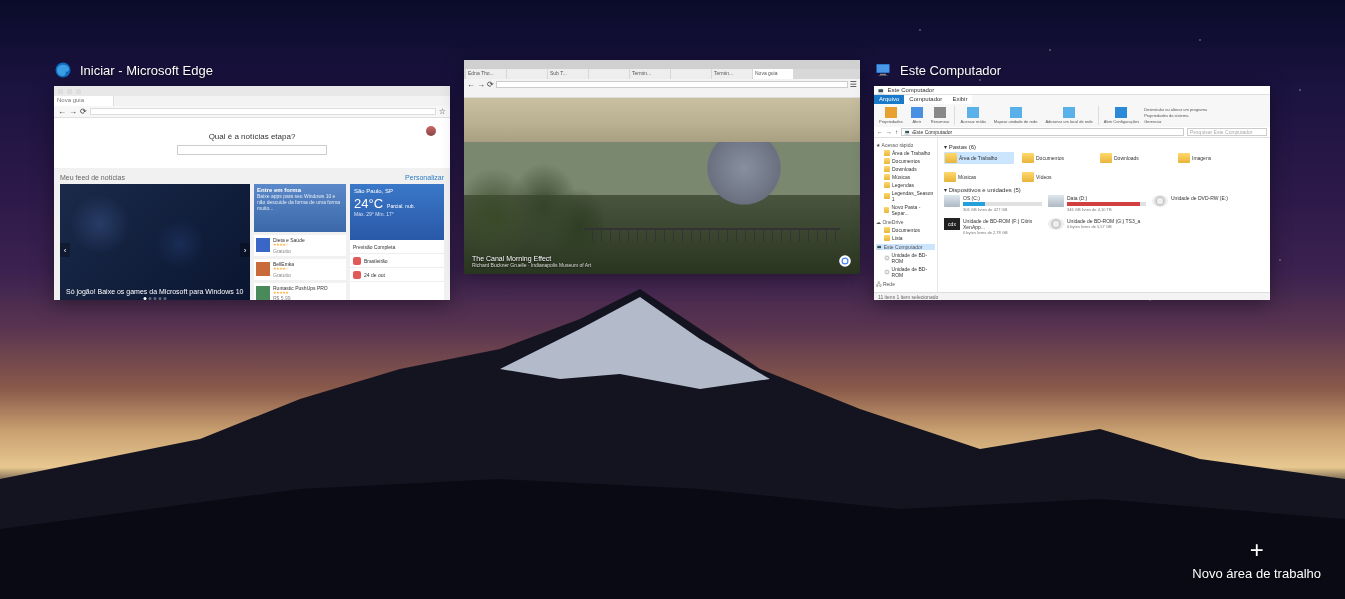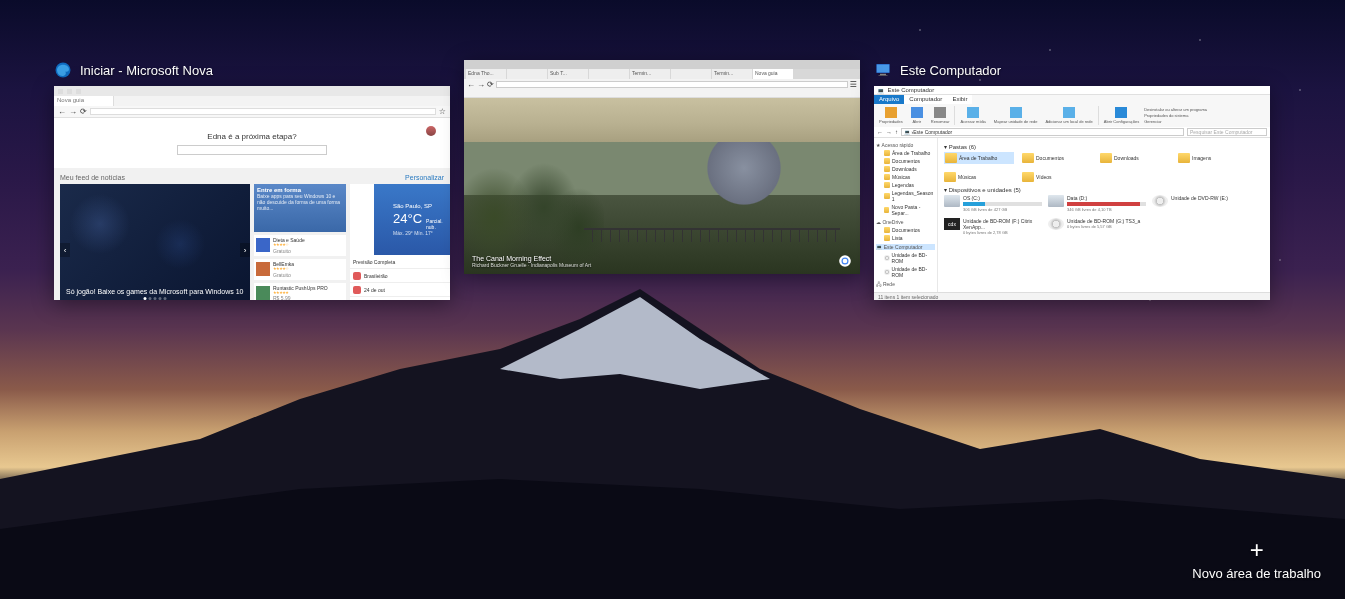--- a/index.html
+++ b/index.html
@@ -102,21 +102,21 @@
   .edge .big .arrow.l{left:0;} .edge .big .arrow.r{right:0;}
   .edge .mid{flex:0 0 92px;display:flex;flex-direction:column;gap:3px;}
   .edge .mid .top{flex:0 0 48px;background:linear-gradient(#5a88c8,#3a68a8);color:#fff;padding:3px;position:relative;}
   .edge .mid .top .mt{font-size:6px;font-weight:600;}
   .edge .mid .top .ms{font-size:5px;opacity:.85;}
   .edge .mid .item{flex:1;background:#fff;display:flex;gap:3px;padding:2px;align-items:center;}
   .edge .mid .item .th{width:14px;height:14px;}
   .edge .mid .item .tx{flex:1;font-size:5px;line-height:1.2;}
   .edge .mid .item .stars{position:static;background:none;color:#f90;font-size:4px;letter-spacing:-.5px;}
   .edge .right{flex:1;background:#fff;display:flex;flex-direction:column;}
-  .edge .weather{flex:0 0 56px;background:linear-gradient(#3a78c8,#2a58a8);color:#fff;padding:19px;margin-left:24px;}
+  .edge .weather{flex:0 0 56px;background:linear-gradient(#3a78c8,#2a58a8);color:#fff;padding:4px;}
   .edge .weather .city{font-size:6px;}
   .edge .weather .temp{font-size:13px;font-weight:300;margin-top:2px;}
   .edge .weather .hl{font-size:5px;opacity:.8;}
   .edge .right .row{height:14px;border-bottom:1px solid #eee;display:flex;align-items:center;padding:0 3px;gap:3px;font-size:5px;}
 
   
   .chrome .top{height:9px;background:#d0d0d0;}
   .chrome .ctabs{height:10px;background:#d8d8d8;display:flex;gap:1px;padding-left:2px;}
   .chrome .ctabs .ct{width:40px;background:#eee;font-size:5px;padding:1px 2px;color:#555;overflow:hidden;white-space:nowrap;}
   .chrome .ctabs .ct.active{background:#fff;}
@@ -206,40 +206,40 @@
 <div class="tasks">
 
   <div class="task-card">
     <div class="task-header">
       <span class="icon">
         <svg viewBox="0 0 24 24" width="18" height="18">
             <circle cx="12" cy="12" r="10" fill="#0f6bc0"></circle>
             <path d="M4,12c0-4 4-7 8-7c5,0 8,3 8,6c0,3-3,4-5,3c2,3 0,6-4,6C7,20 4,16 4,12" fill="#3ba0e6"></path>
           </svg>
       </span>
-      <span>Iniciar - Microsoft Nova</span>
+      <span>Iniciar - Microsoft Edge</span>
     </div>
     <div class="thumb edge">
       <div class="titlebar">
           <div class="t-btn"></div>
           <div class="t-btn"></div>
           <div class="t-btn"></div>
         </div>
       <div class="tabs">
           <div class="tab">Nova guia</div>
         </div>
       <div class="addr">
           <span>←</span>
           <span>→</span>
           <span>⟳</span>
           <div class="box"></div>
           <span>☆</span>
         </div>
       <div class="hero">
-        <div class="q">Edna é a próxima etapa?</div>
+        <div class="q">Qual é a notícias etapa?</div>
         <div class="search"></div>
         <div class="avatar"></div>
       </div>
       <div class="feed">
         <div style="display:flex;justify-content:space-between;">
           <div class="feed-title">Meu feed de notícias</div>
           <div class="feed-title" style="color:#2a7ac0">Personalizar</div>
         </div>
         <div class="feed-row">
           <div class="big">

